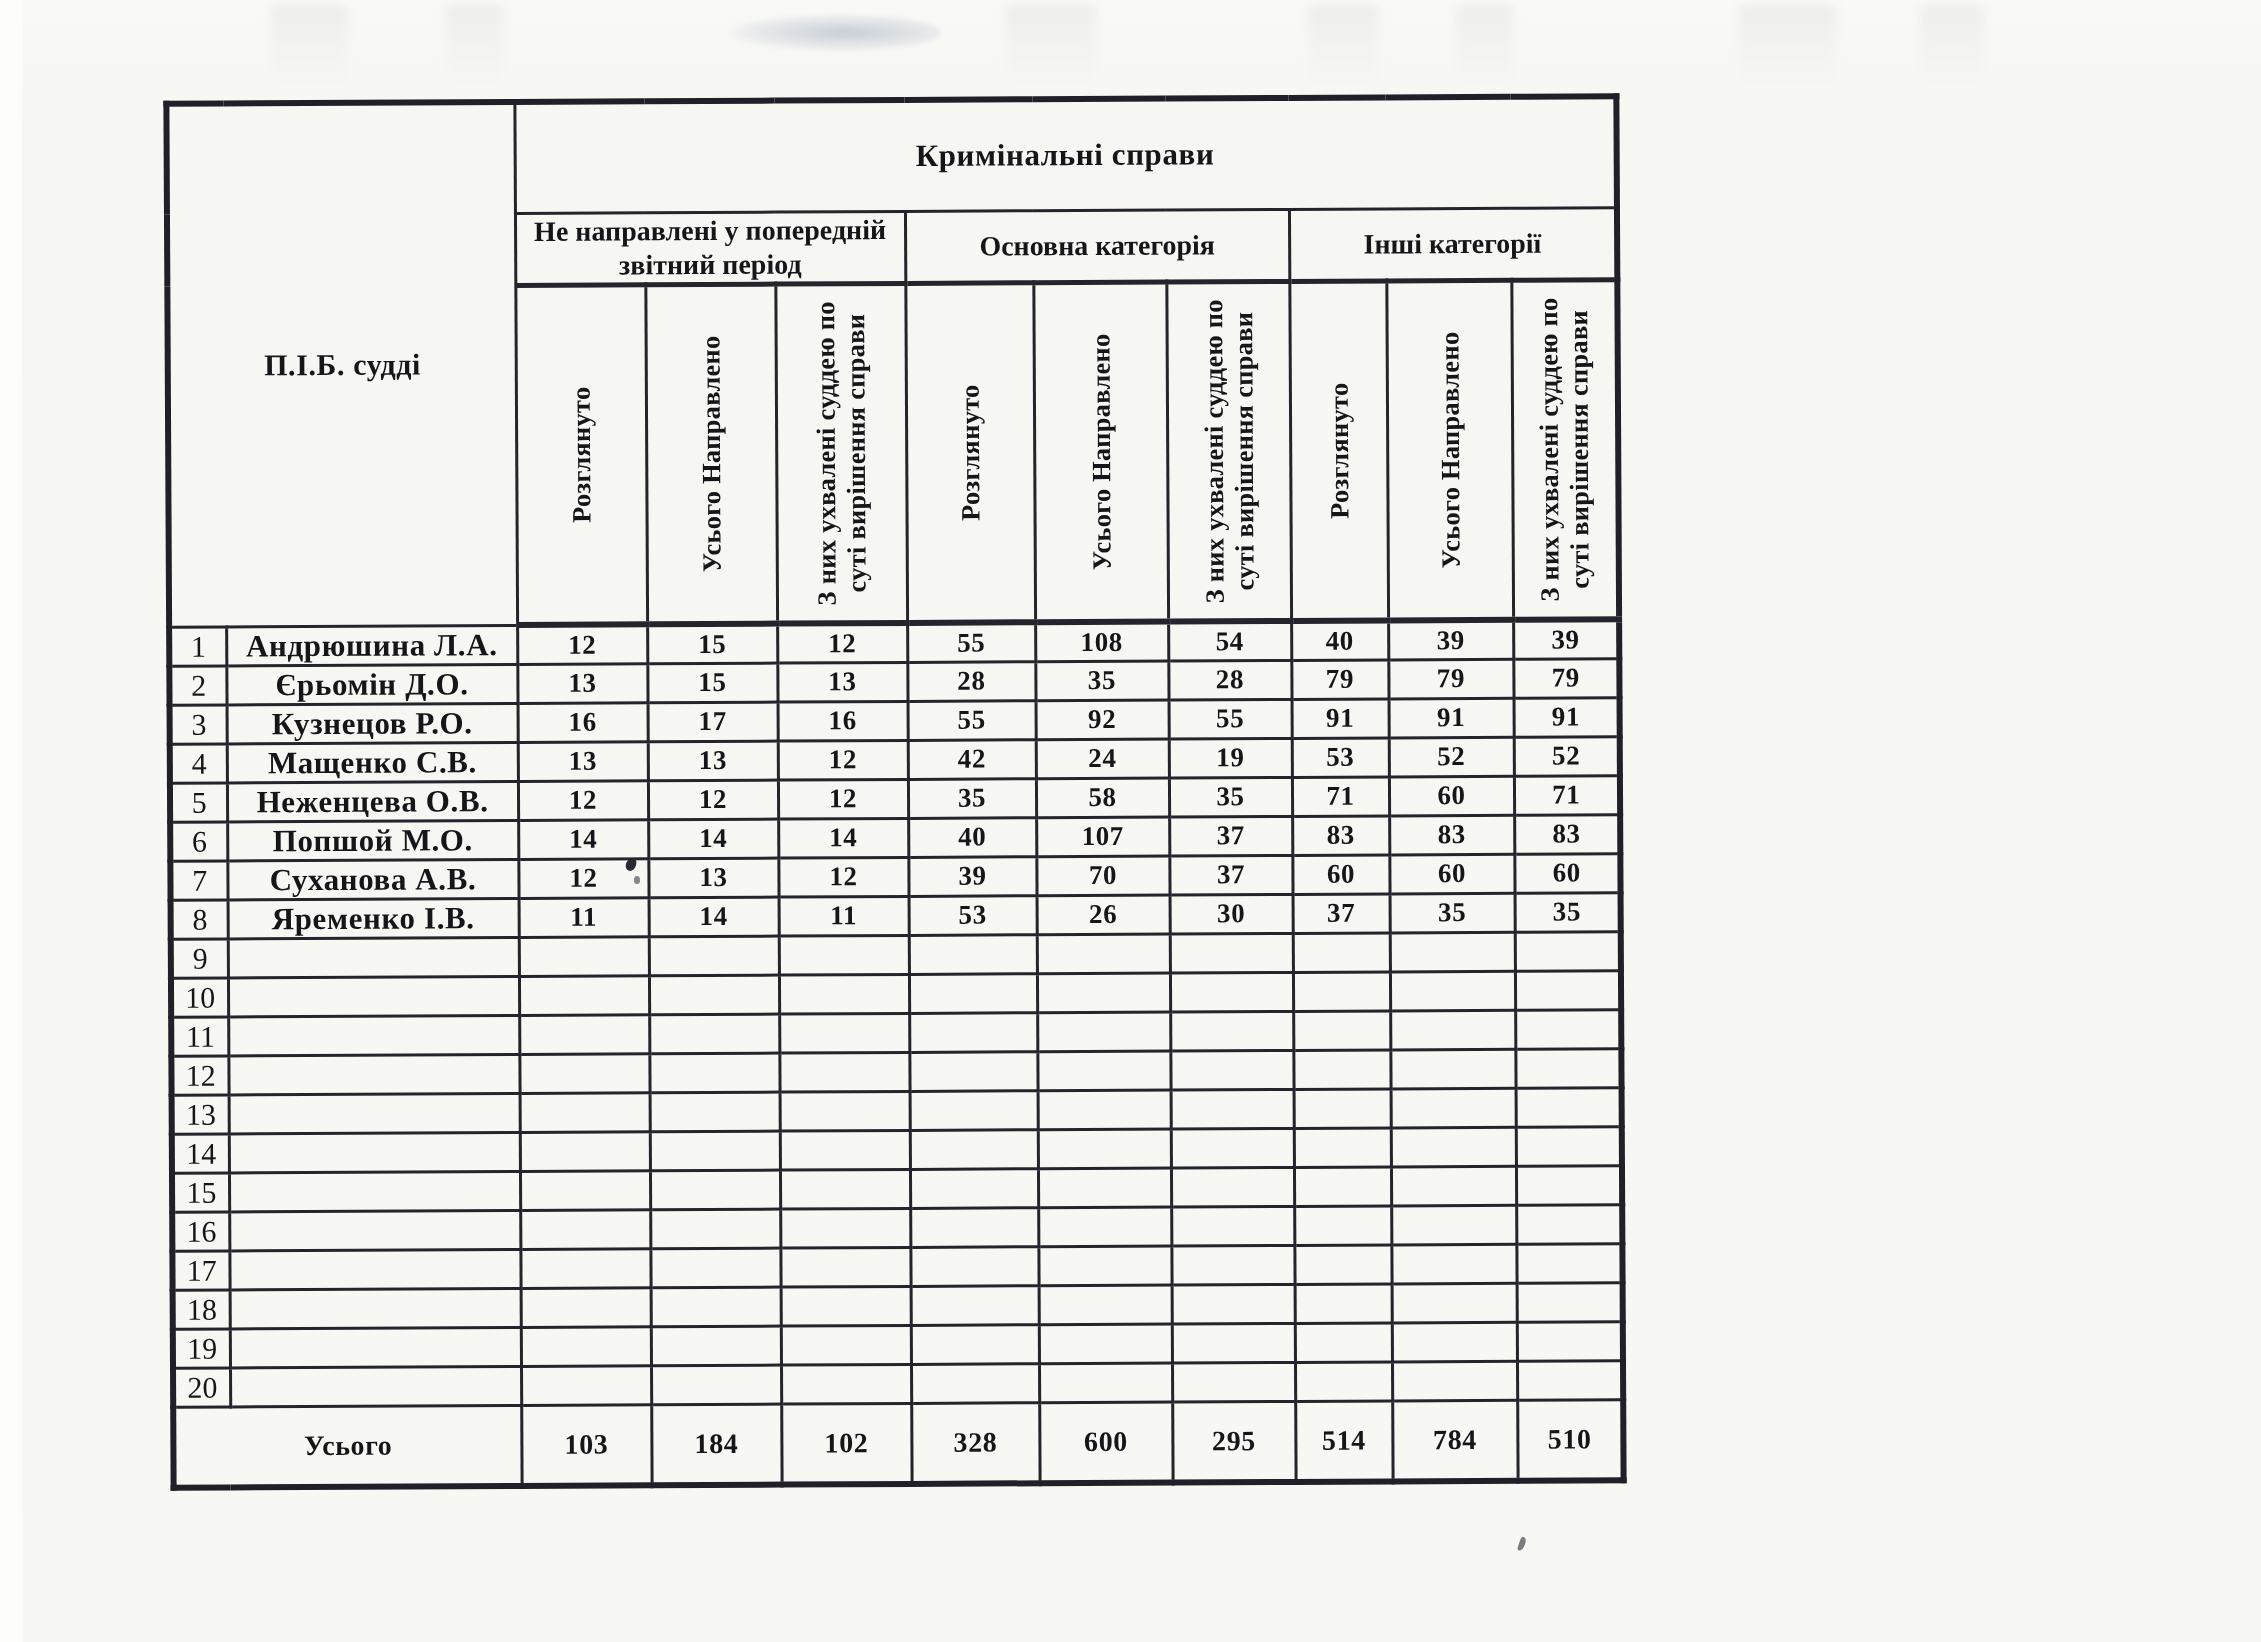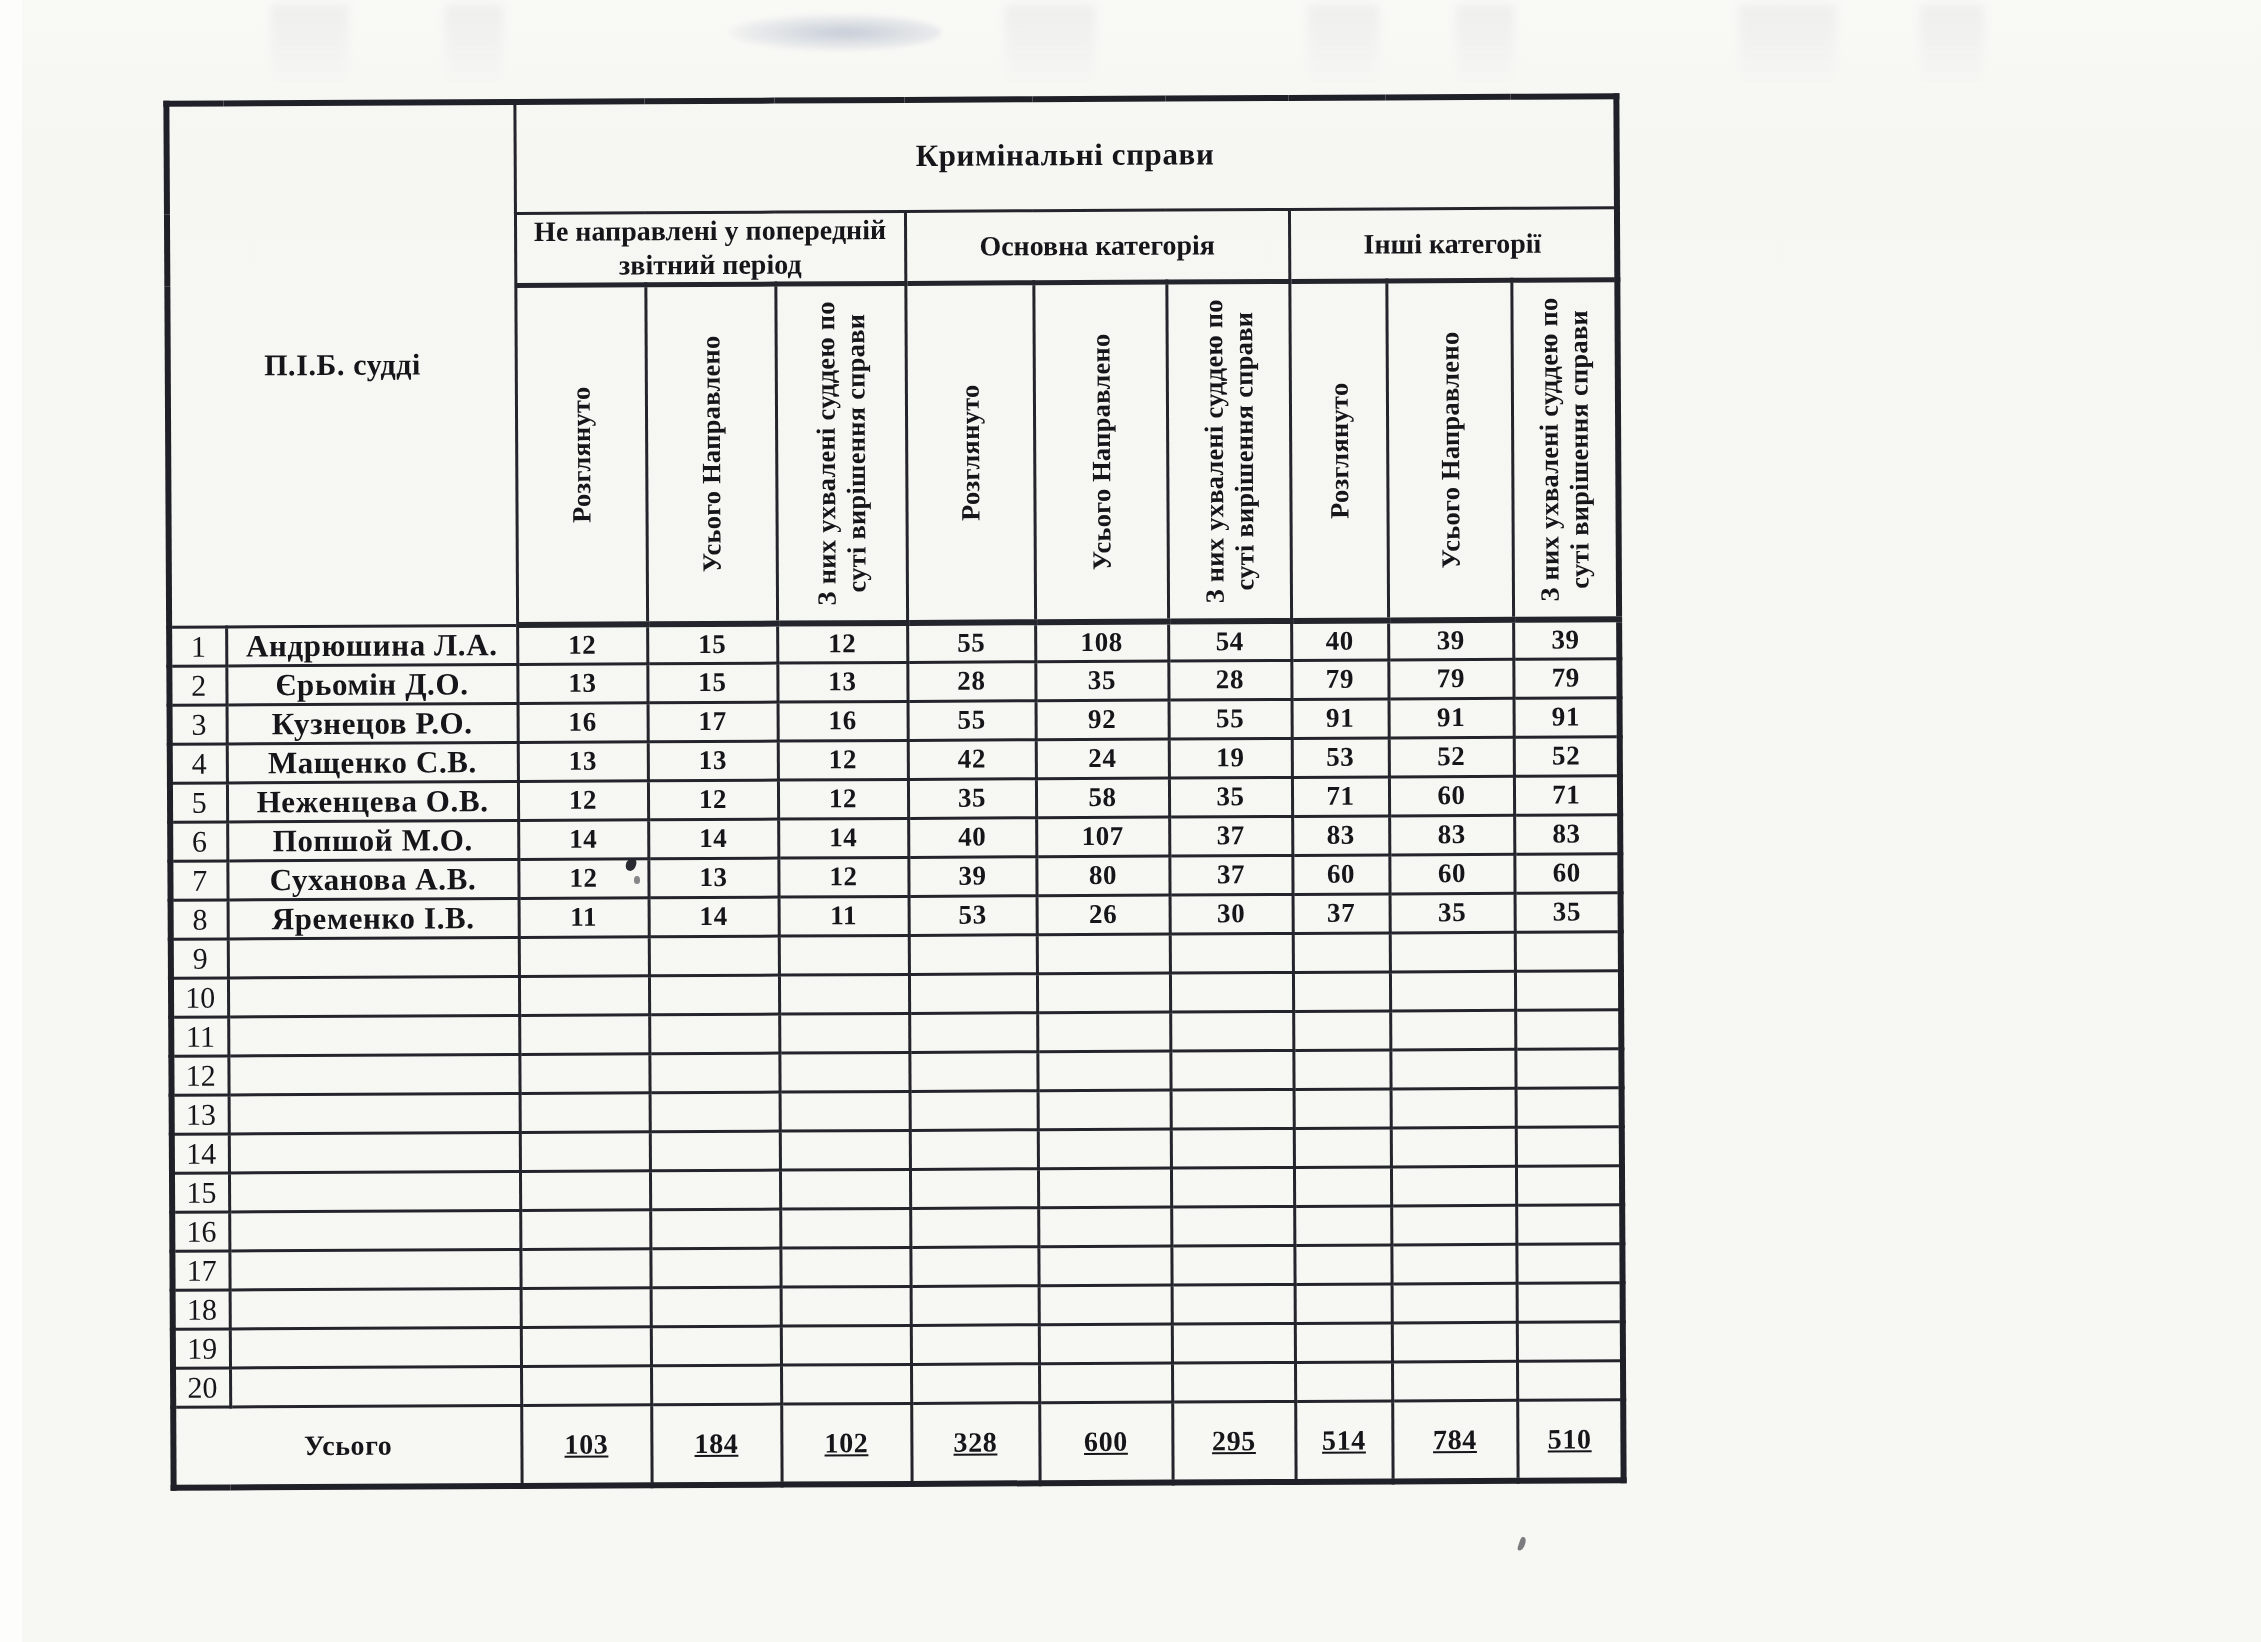--- a/index.html
+++ b/index.html
@@ -82,21 +82,21 @@
     text-align: center;
     font-size: 26.4px; font-weight: bold; line-height: 1.15;
     letter-spacing: 0.3px;
     white-space: normal;
   }
   tbody td.num  { font-size: 30px; font-weight: normal; }
   tbody td.name { font-size: 31px; font-weight: bold; letter-spacing: 0.6px; }
   tbody td.val  { font-size: 27px; font-weight: bold; letter-spacing: 0.6px; }
   tfoot td { border-top-width: 5.8px; }
   tfoot td.total-label { font-size: 28px; font-weight: bold; letter-spacing: 0.6px; }
-  tfoot td.val { font-size: 28px; font-weight: bold; letter-spacing: 0.6px; text-decoration: underline; }
+  tfoot td.val { font-size: 28px; font-weight: bold; letter-spacing: 0.6px; }
 </style>
 </head>
 <body>
 
 <div class="page">
 
   <div class="page-edge"></div>
   <div class="streak" style="left:271px;  width:77px;"></div>
   <div class="streak" style="left:445px;  width:58px;"></div>
   <div class="streak" style="left:1005px; width:90px;"></div>
@@ -243,21 +243,21 @@
     <td class="val">83</td>
     <td class="val">83</td>
   </tr>
           <tr>
     <td class="num">7</td>
     <td class="name">Суханова А.В.</td>
     <td class="val">12</td>
     <td class="val">13</td>
     <td class="val">12</td>
     <td class="val">39</td>
-    <td class="val">80</td>
+    <td class="val">70</td>
     <td class="val">37</td>
     <td class="val">60</td>
     <td class="val">60</td>
     <td class="val">60</td>
   </tr>
           <tr>
     <td class="num">8</td>
     <td class="name">Яременко І.В.</td>
     <td class="val">11</td>
     <td class="val">14</td>

